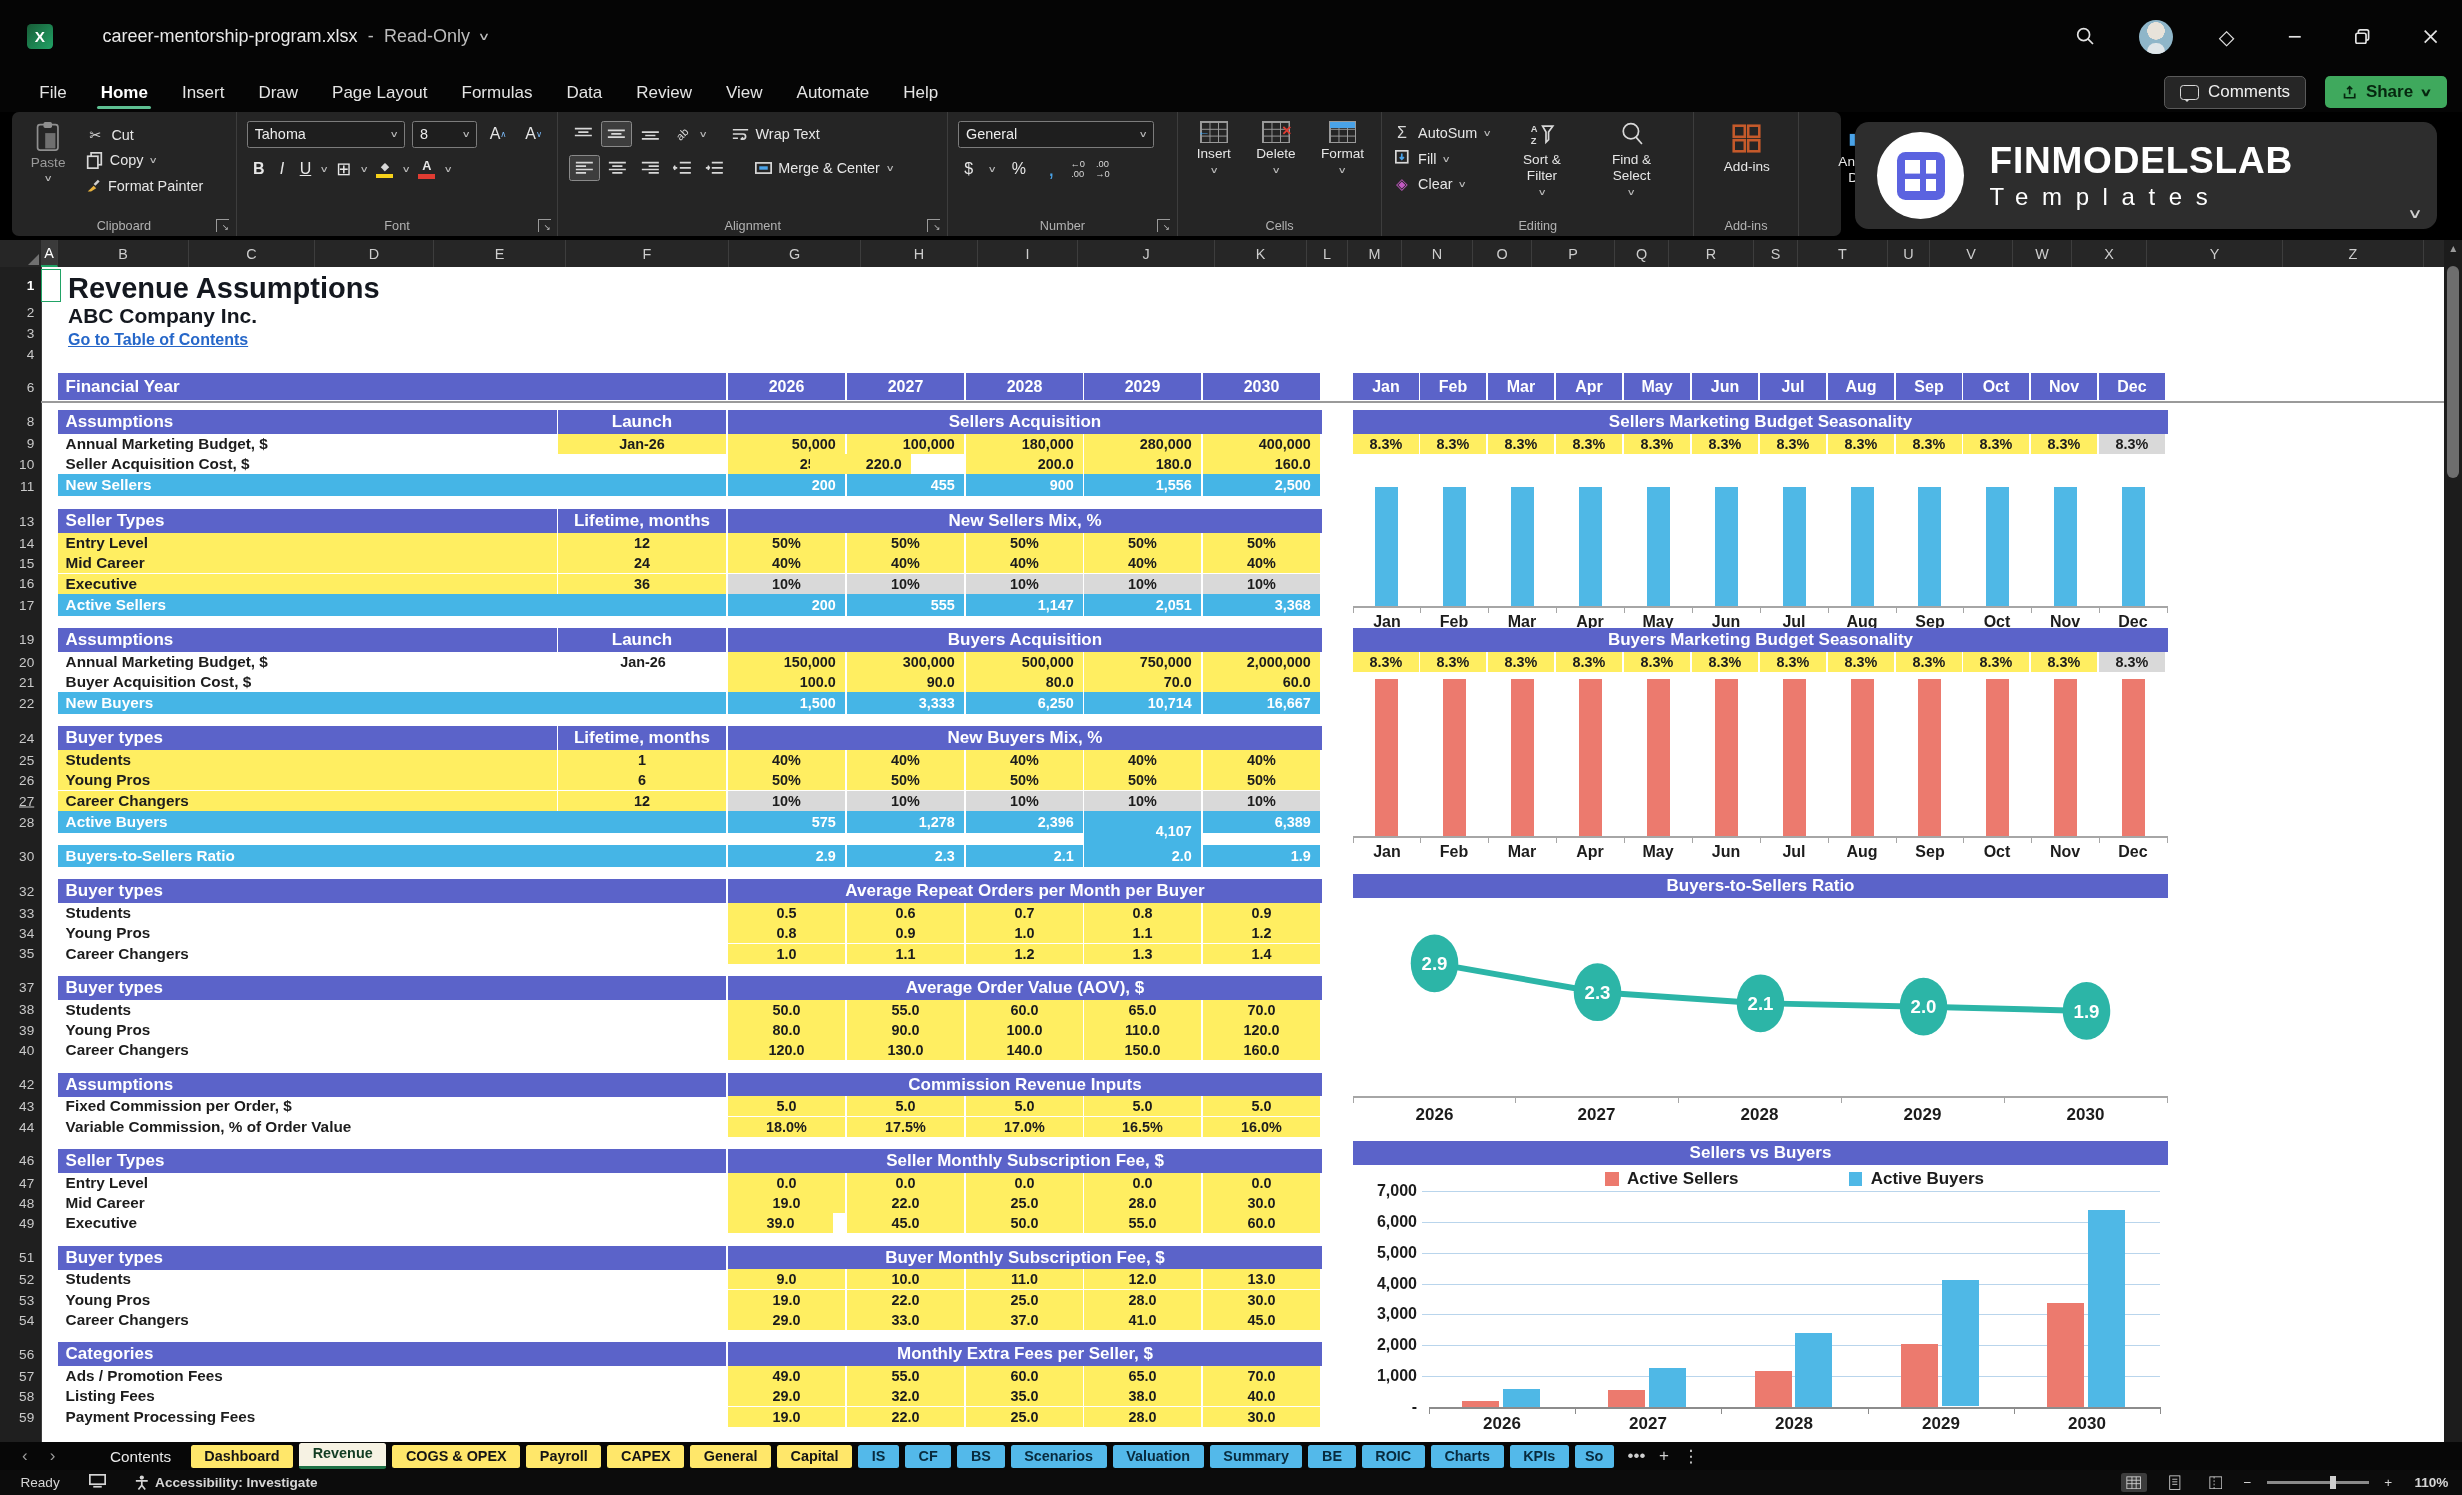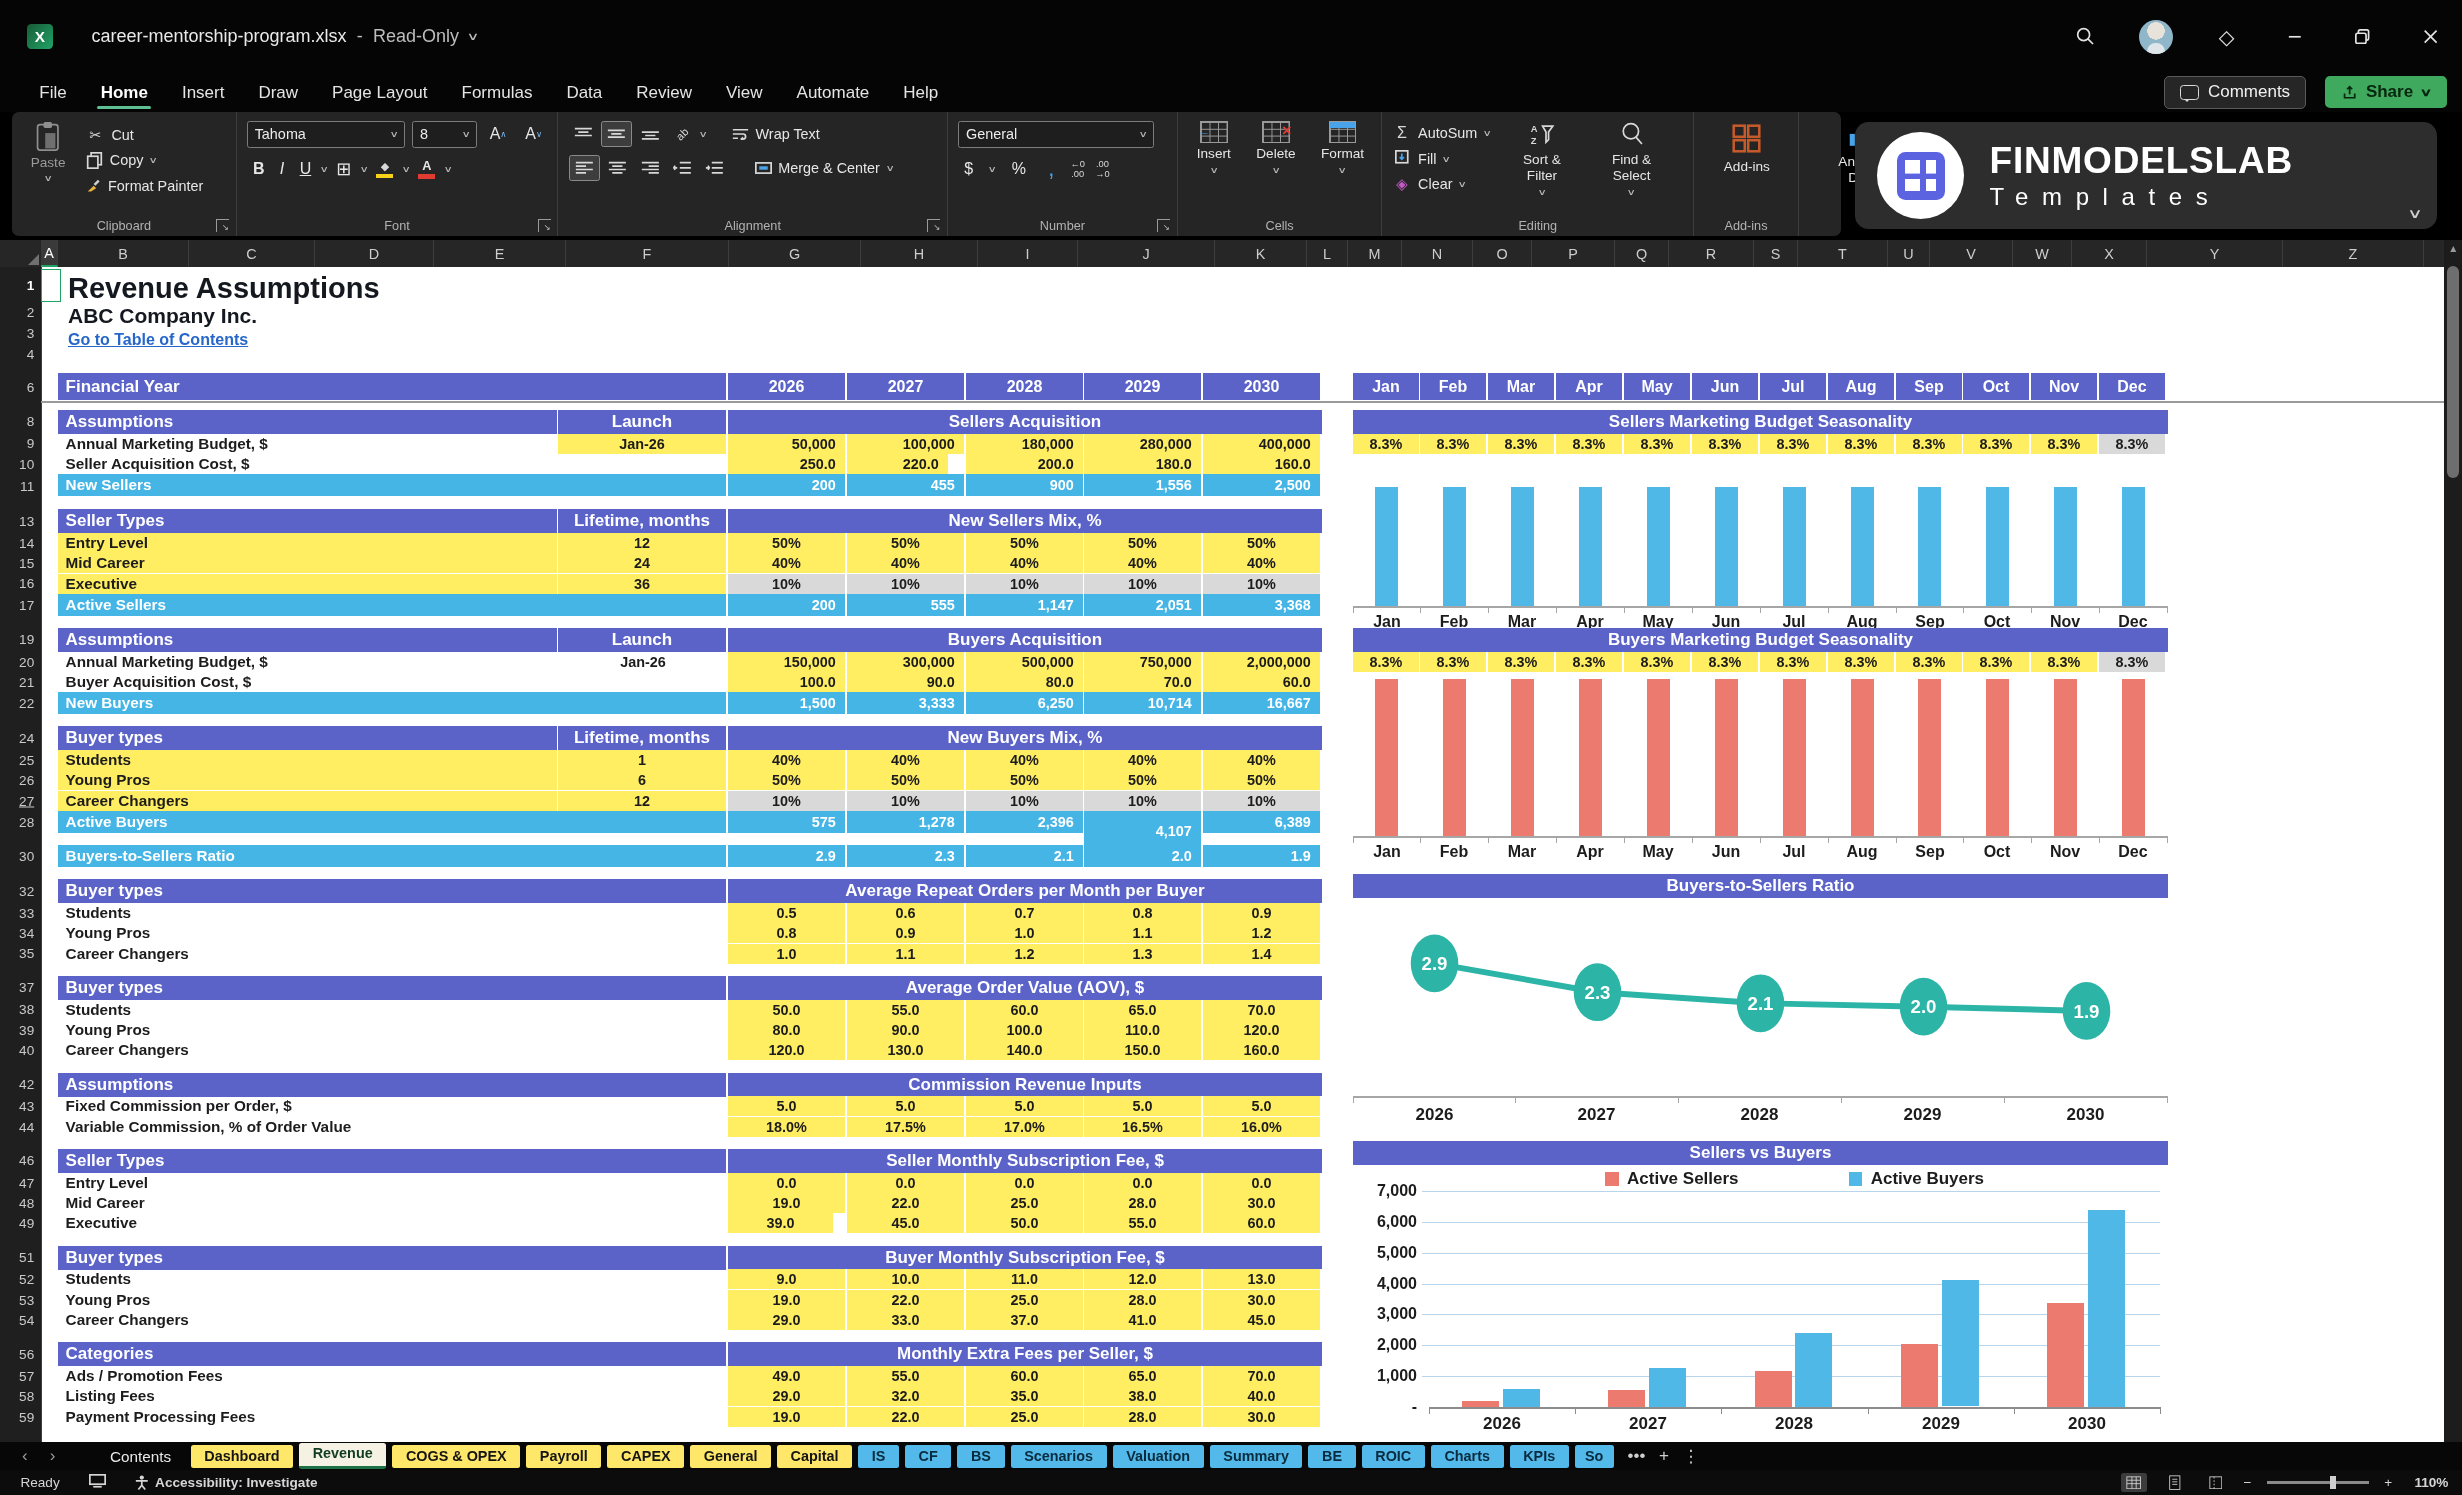--- a/index.html
+++ b/index.html
@@ -4,21 +4,21 @@
 <style>
   html,body{margin:0;padding:0;background:#000;}
   #app{position:relative;width:2462px;height:1495px;background:#000;overflow:hidden;
        font-family:"Liberation Sans",sans-serif;-webkit-font-smoothing:antialiased;}
 
   
   #titlebar{position:absolute;left:0;top:0;width:2462px;height:73px;background:#050505;display:flex;align-items:center;}
   #excel-icon{width:25.5px;height:25.5px;margin-left:27px;border-radius:4.2px;
     background:linear-gradient(135deg,#185c37,#21a366);color:#fff;font-weight:bold;font-size:15.3px;
     display:flex;align-items:center;justify-content:center;}
-  #doc-title{margin-left:39px;color:#e9e9e9;font-size:18px;display:flex;gap:10.2px;align-items:center;}
+  #doc-title{margin-left:50px;color:#e9e9e9;font-size:18px;display:flex;gap:10.2px;align-items:center;}
   #doc-title .dim{color:#bdbdbd;}
   .tchev{color:#bdbdbd;font-size:11px;transform:scaleX(1.6);}
   #title-right{position:absolute;right:17px;top:0;height:73px;display:flex;align-items:center;gap:39px;}
   .ticon{width:29px;height:29px;display:flex;align-items:center;justify-content:center;color:#e3e3e3;}
   #avatar{width:34px;height:34px;border-radius:50%;background:radial-gradient(circle at 50% 32%,#e8e3da 0 30%,#8fb6c9 31% 100%);
     overflow:hidden;position:relative;}
   #avatar::after{content:"";position:absolute;left:7.6px;bottom:-3.4px;width:18.7px;height:13.6px;border-radius:8.5px 8.5px 0 0;background:#dfe6e9;}
   .diamond{font-size:20.4px;color:#e3e3e3;}
 
   
@@ -581,21 +581,21 @@
       <div class="c center hdr bg-p" style="left: 728px; top: 410px; width: 594px; height: 24px;">Sellers Acquisition</div>
       <div class="c left" style="left: 58px; top: 434px; width: 501px; height: 20.4px; font-size: 15.3px;">Annual Marketing Budget, $</div>
       <div class="c center bg-y" style="left: 558px; top: 434px; width: 170px; height: 20.4px;">Jan-26</div>
       <div class="c right bg-y" style="left: 728px; top: 434px; width: 119px; height: 20.4px;">50,000</div>
       <div class="c right bg-y" style="left: 847px; top: 434px; width: 119px; height: 20.4px;">100,000</div>
       <div class="c right bg-y" style="left: 966px; top: 434px; width: 119px; height: 20.4px;">180,000</div>
       <div class="c right bg-y" style="left: 1084px; top: 434px; width: 119px; height: 20.4px;">280,000</div>
       <div class="c right bg-y" style="left: 1203px; top: 434px; width: 119px; height: 20.4px;">400,000</div>
       <div class="c left" style="left: 58px; top: 454px; width: 501px; height: 20.4px; font-size: 15.3px;">Seller Acquisition Cost, $</div>
       <div class="c right bg-y" style="left: 728px; top: 454px; width: 119px; height: 20.4px;">250.0</div>
-      <div class="c right bg-y" style="left: 847px; top: 454px; width: 103px; height: 20.4px; text-align: right;">220.0</div>
+      <div class="c right bg-y" style="left: 810px; top: 454px; width: 103px; height: 20.4px; text-align: right;">220.0</div>
       <div class="c right bg-y" style="left: 966px; top: 454px; width: 119px; height: 20.4px;">200.0</div>
       <div class="c right bg-y" style="left: 1084px; top: 454px; width: 119px; height: 20.4px;">180.0</div>
       <div class="c right bg-y" style="left: 1203px; top: 454px; width: 119px; height: 20.4px;">160.0</div>
       <div class="c left bg-b" style="left: 58px; top: 474px; width: 670px; height: 22px; font-size: 15.3px;">New Sellers</div>
       <div class="c right bg-b" style="left: 728px; top: 474px; width: 119px; height: 22px;">200</div>
       <div class="c right bg-b" style="left: 847px; top: 474px; width: 119px; height: 22px;">455</div>
       <div class="c right bg-b" style="left: 966px; top: 474px; width: 119px; height: 22px;">900</div>
       <div class="c right bg-b" style="left: 1084px; top: 474px; width: 119px; height: 22px;">1,556</div>
       <div class="c right bg-b" style="left: 1203px; top: 474px; width: 119px; height: 22px;">2,500</div>
       <div class="c left hdr bg-p" style="left: 58px; top: 509px; width: 501px; height: 24px; border-right: 2.5px solid rgb(255, 255, 255);">Seller Types</div>

